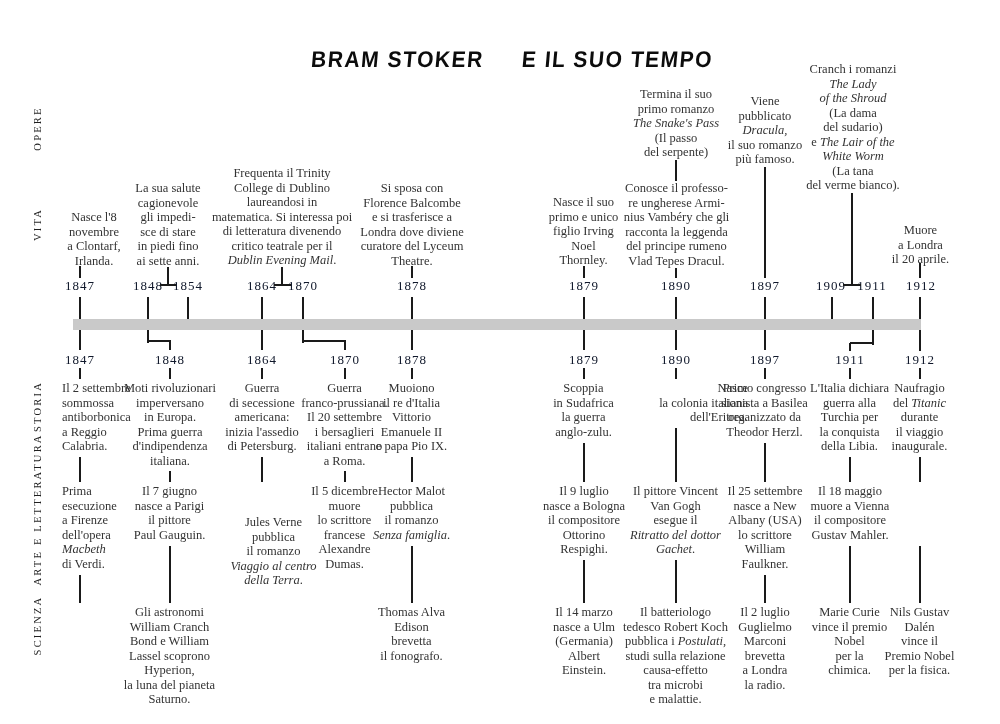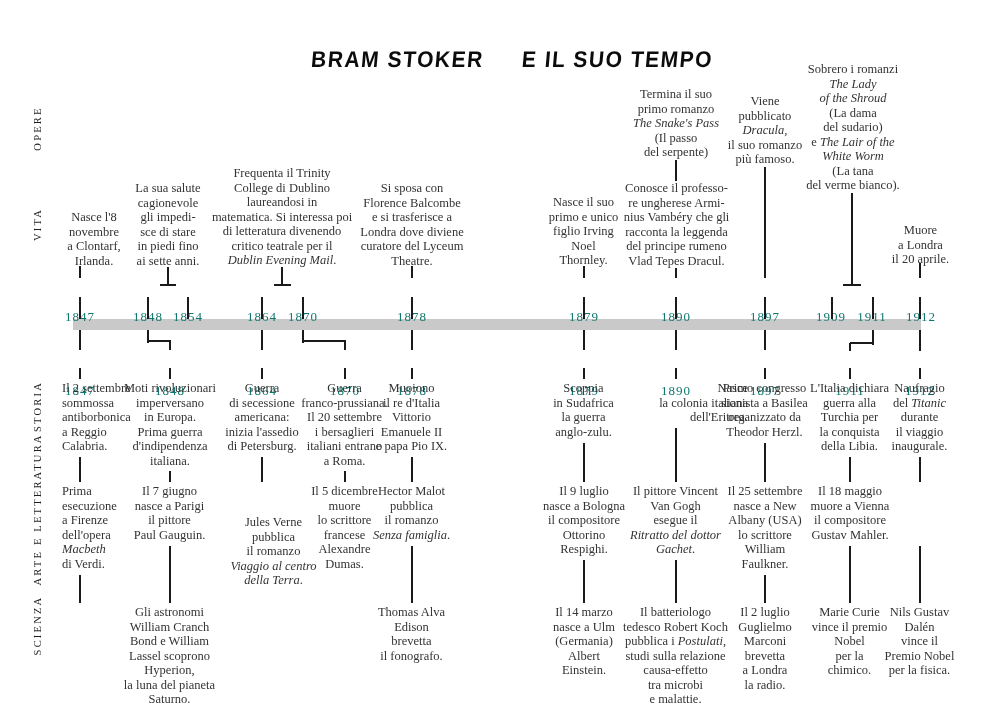--- a/index.html
+++ b/index.html
@@ -6,21 +6,21 @@
   html,body { margin:0; padding:0; background:#ffffff; }
   .canvas { position:relative; width:1000px; height:724px; background:#fff; overflow:hidden;
             font-family:"Liberation Serif", serif; }
   .title { position:absolute; font-family:"Liberation Sans", sans-serif; font-weight:900;
            font-size:21px; letter-spacing:1.5px; transform:skewX(-5deg) scaleY(1.08);
            color:#0c0c0c; text-align:center; width:195px; }
   .vlab { position:absolute; font-size:10.5px; letter-spacing:2.2px; color:#1f1f1f;
           transform:rotate(-90deg); text-align:center; white-space:nowrap; }
   .bar { position:absolute; left:73px; top:319px; width:848px; height:11px; background:var(--bar); }
   .yr { position:absolute; width:44px; text-align:center; font-size:13px; letter-spacing:1px;
-        color:#0f766e;margin-top:31px; }
+        color:#0f172a; }
   .evt { position:absolute; white-space:pre-line; text-align:center; font-size:12.5px;
          line-height:14.5px; color:#333333; }
   .evt i { font-style:italic; }
   .evt.la { text-align:left; }
   .line-v { position:absolute; width:2px; background:var(--line); }
   .line-h { position:absolute; height:2px; background:var(--line); }
 </style>
 </head>
 <body>
 
@@ -64,21 +64,21 @@
   <div class="evt" style="left:606px; top:87px; width:140px;"><span>Termina il suo
 primo romanzo
 </span><i>The Snake's Pass</i><span>
 (Il passo
 del serpente)</span></div>
   <div class="evt" style="left:690px; top:94px; width:150px;"><span>Viene
 pubblicato
 </span><i>Dracula,</i><span>
 il suo romanzo
 più famoso.</span></div>
-  <div class="evt" style="left:775px; top:62px; width:156px;"><span>Sobrero i romanzi
+  <div class="evt" style="left:775px; top:62px; width:156px;"><span>Cranch i romanzi
 </span><i>The Lady
 of the Shroud</i><span>
 (La dama
 del sudario)
 e </span><i>The Lair of the
 White Worm</i><span>
 (La tana
 del verme bianco).</span></div>
 
   <div class="evt" style="left:49px;  top:210px; width:90px;"><span>Nasce l'8
@@ -240,21 +240,21 @@
   <div class="evt" style="left:715px; top:605px; width:100px;"><span>Il 2 luglio
 Guglielmo
 Marconi
 brevetta
 a Londra
 la radio.</span></div>
   <div class="evt" style="left:787px; top:605px; width:125px;"><span>Marie Curie
 vince il premio
 Nobel
 per la
-chimico.</span></div>
+chimica.</span></div>
   <div class="evt" style="left:862px; top:605px; width:115px;"><span>Nils Gustav
 Dalén
 vince il
 Premio Nobel
 per la fisica.</span></div>
 
 <div class="line-v" style="left: 79px; top: 297px; height: 22px;"></div>
     <div class="line-v" style="left: 147px; top: 297px; height: 22px;"></div>
     <div class="line-v" style="left: 187px; top: 297px; height: 22px;"></div>
     <div class="line-v" style="left: 261px; top: 297px; height: 22px;"></div>

